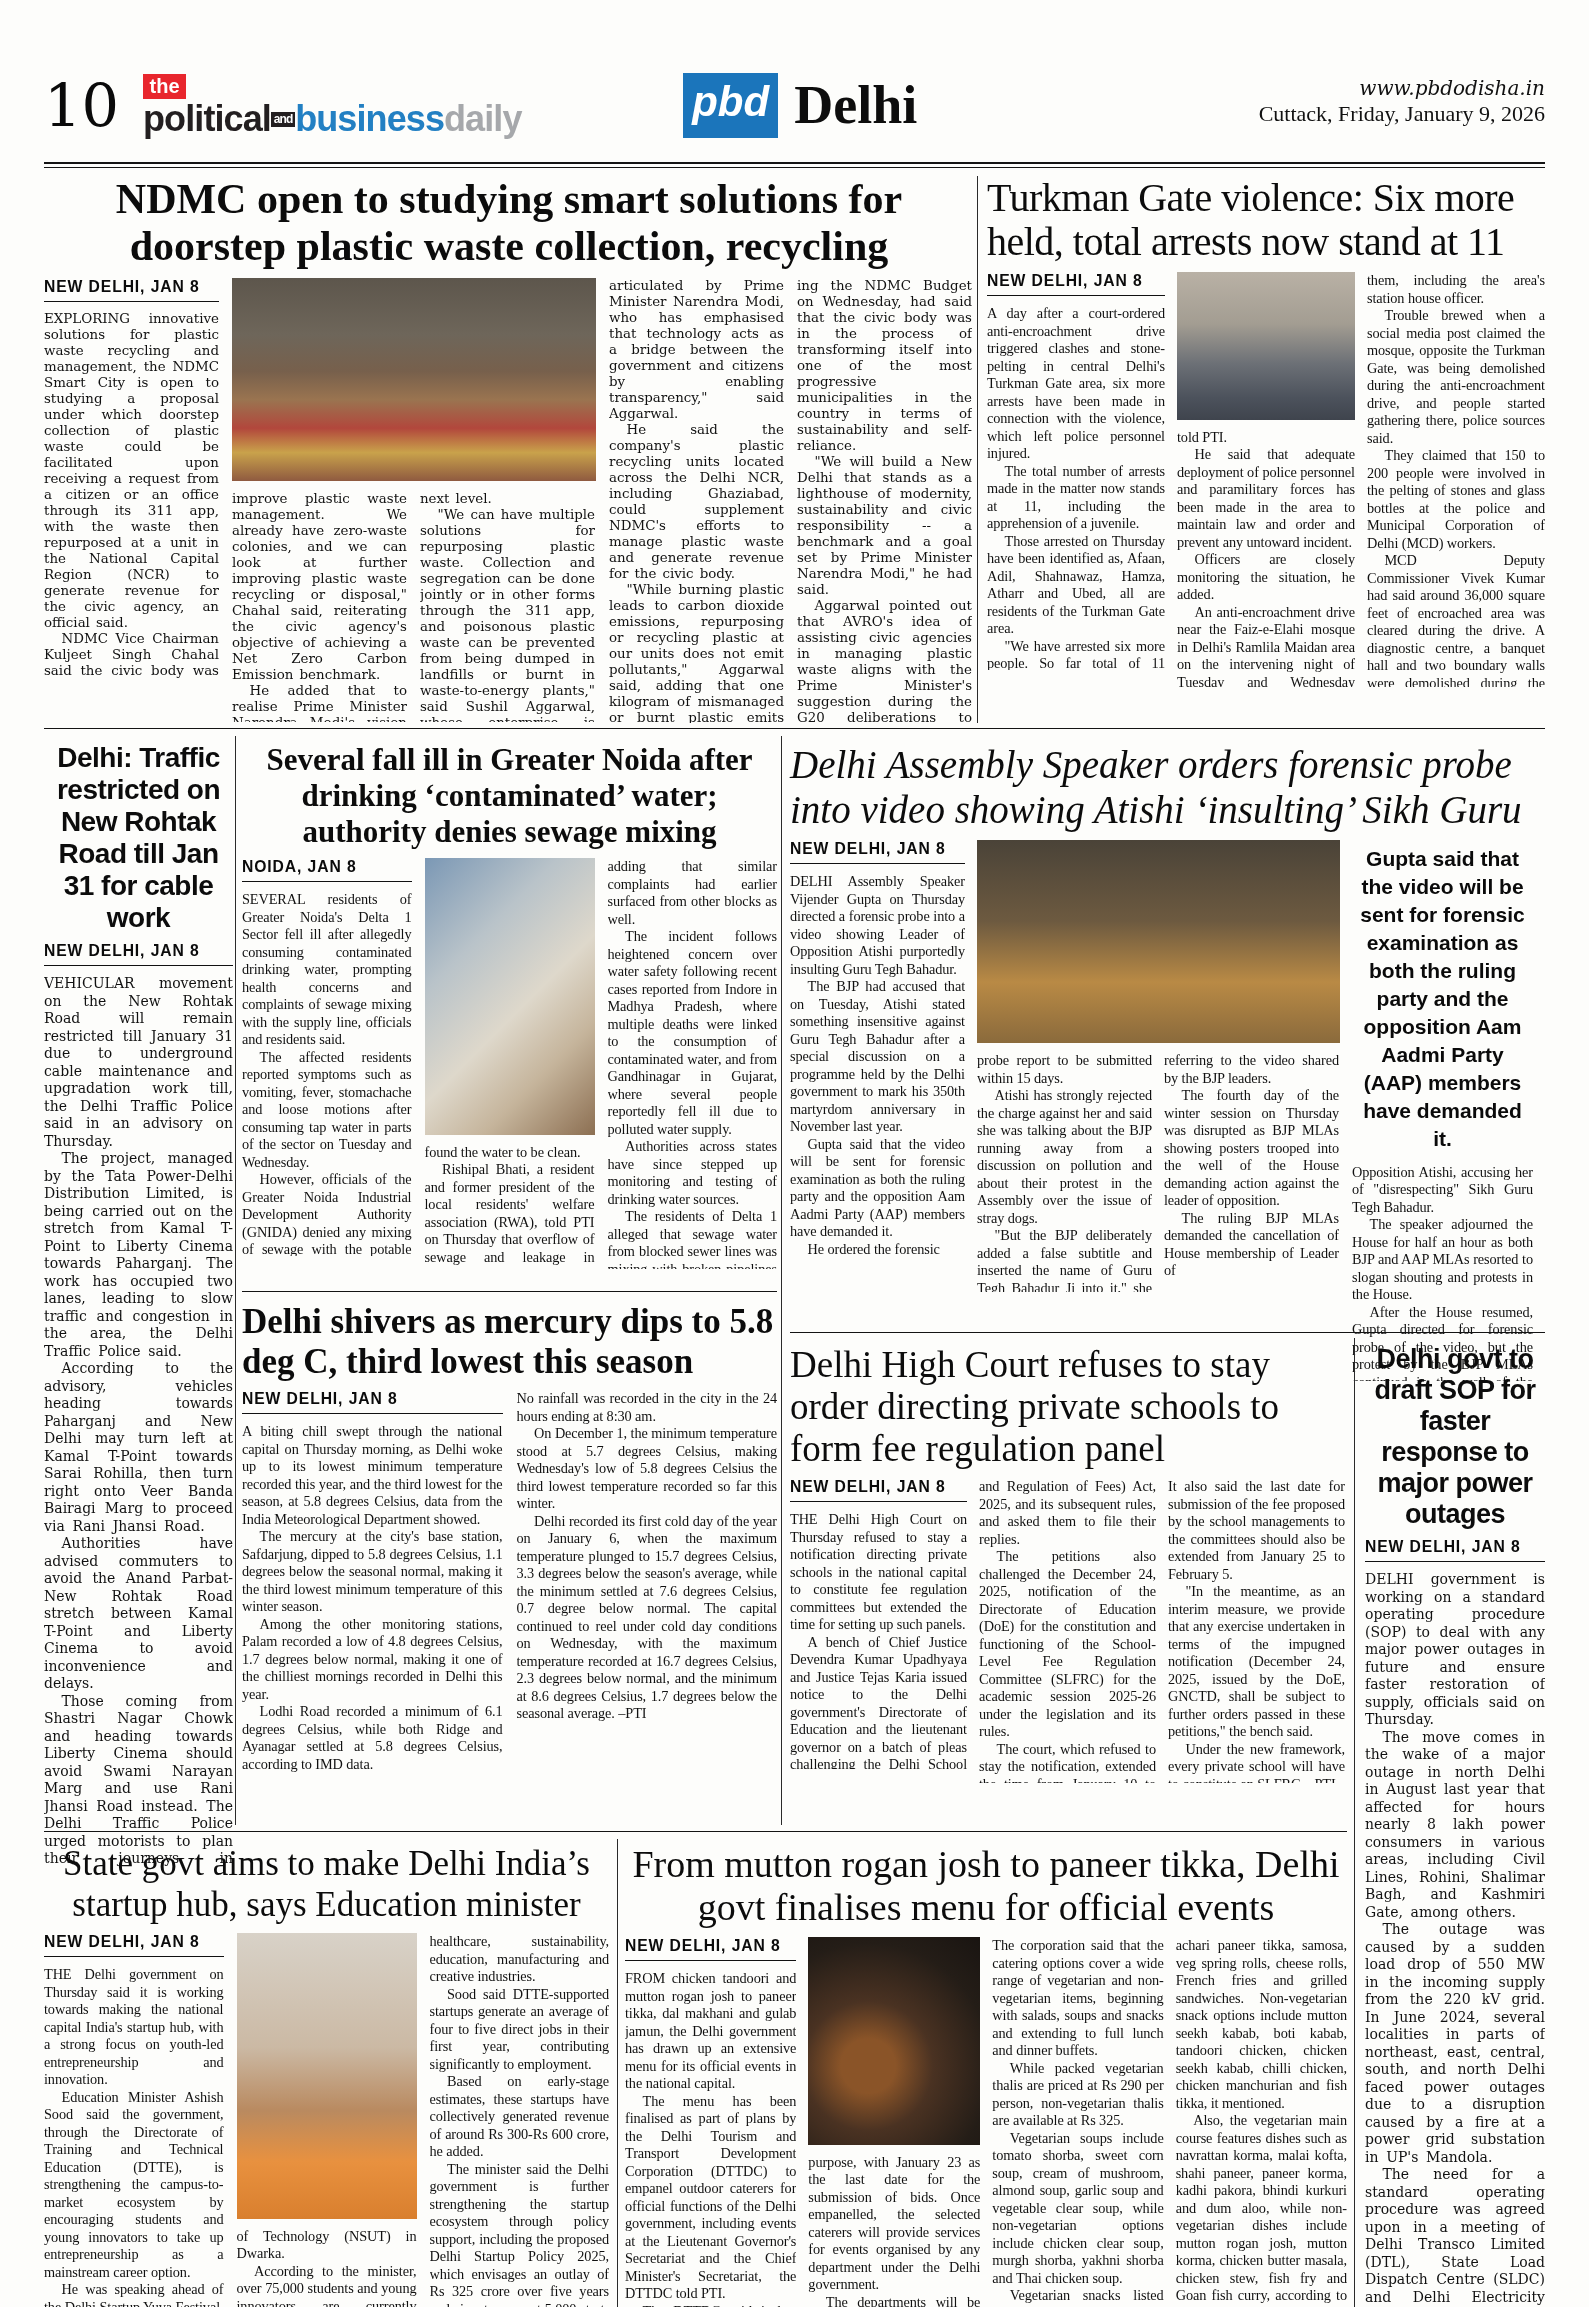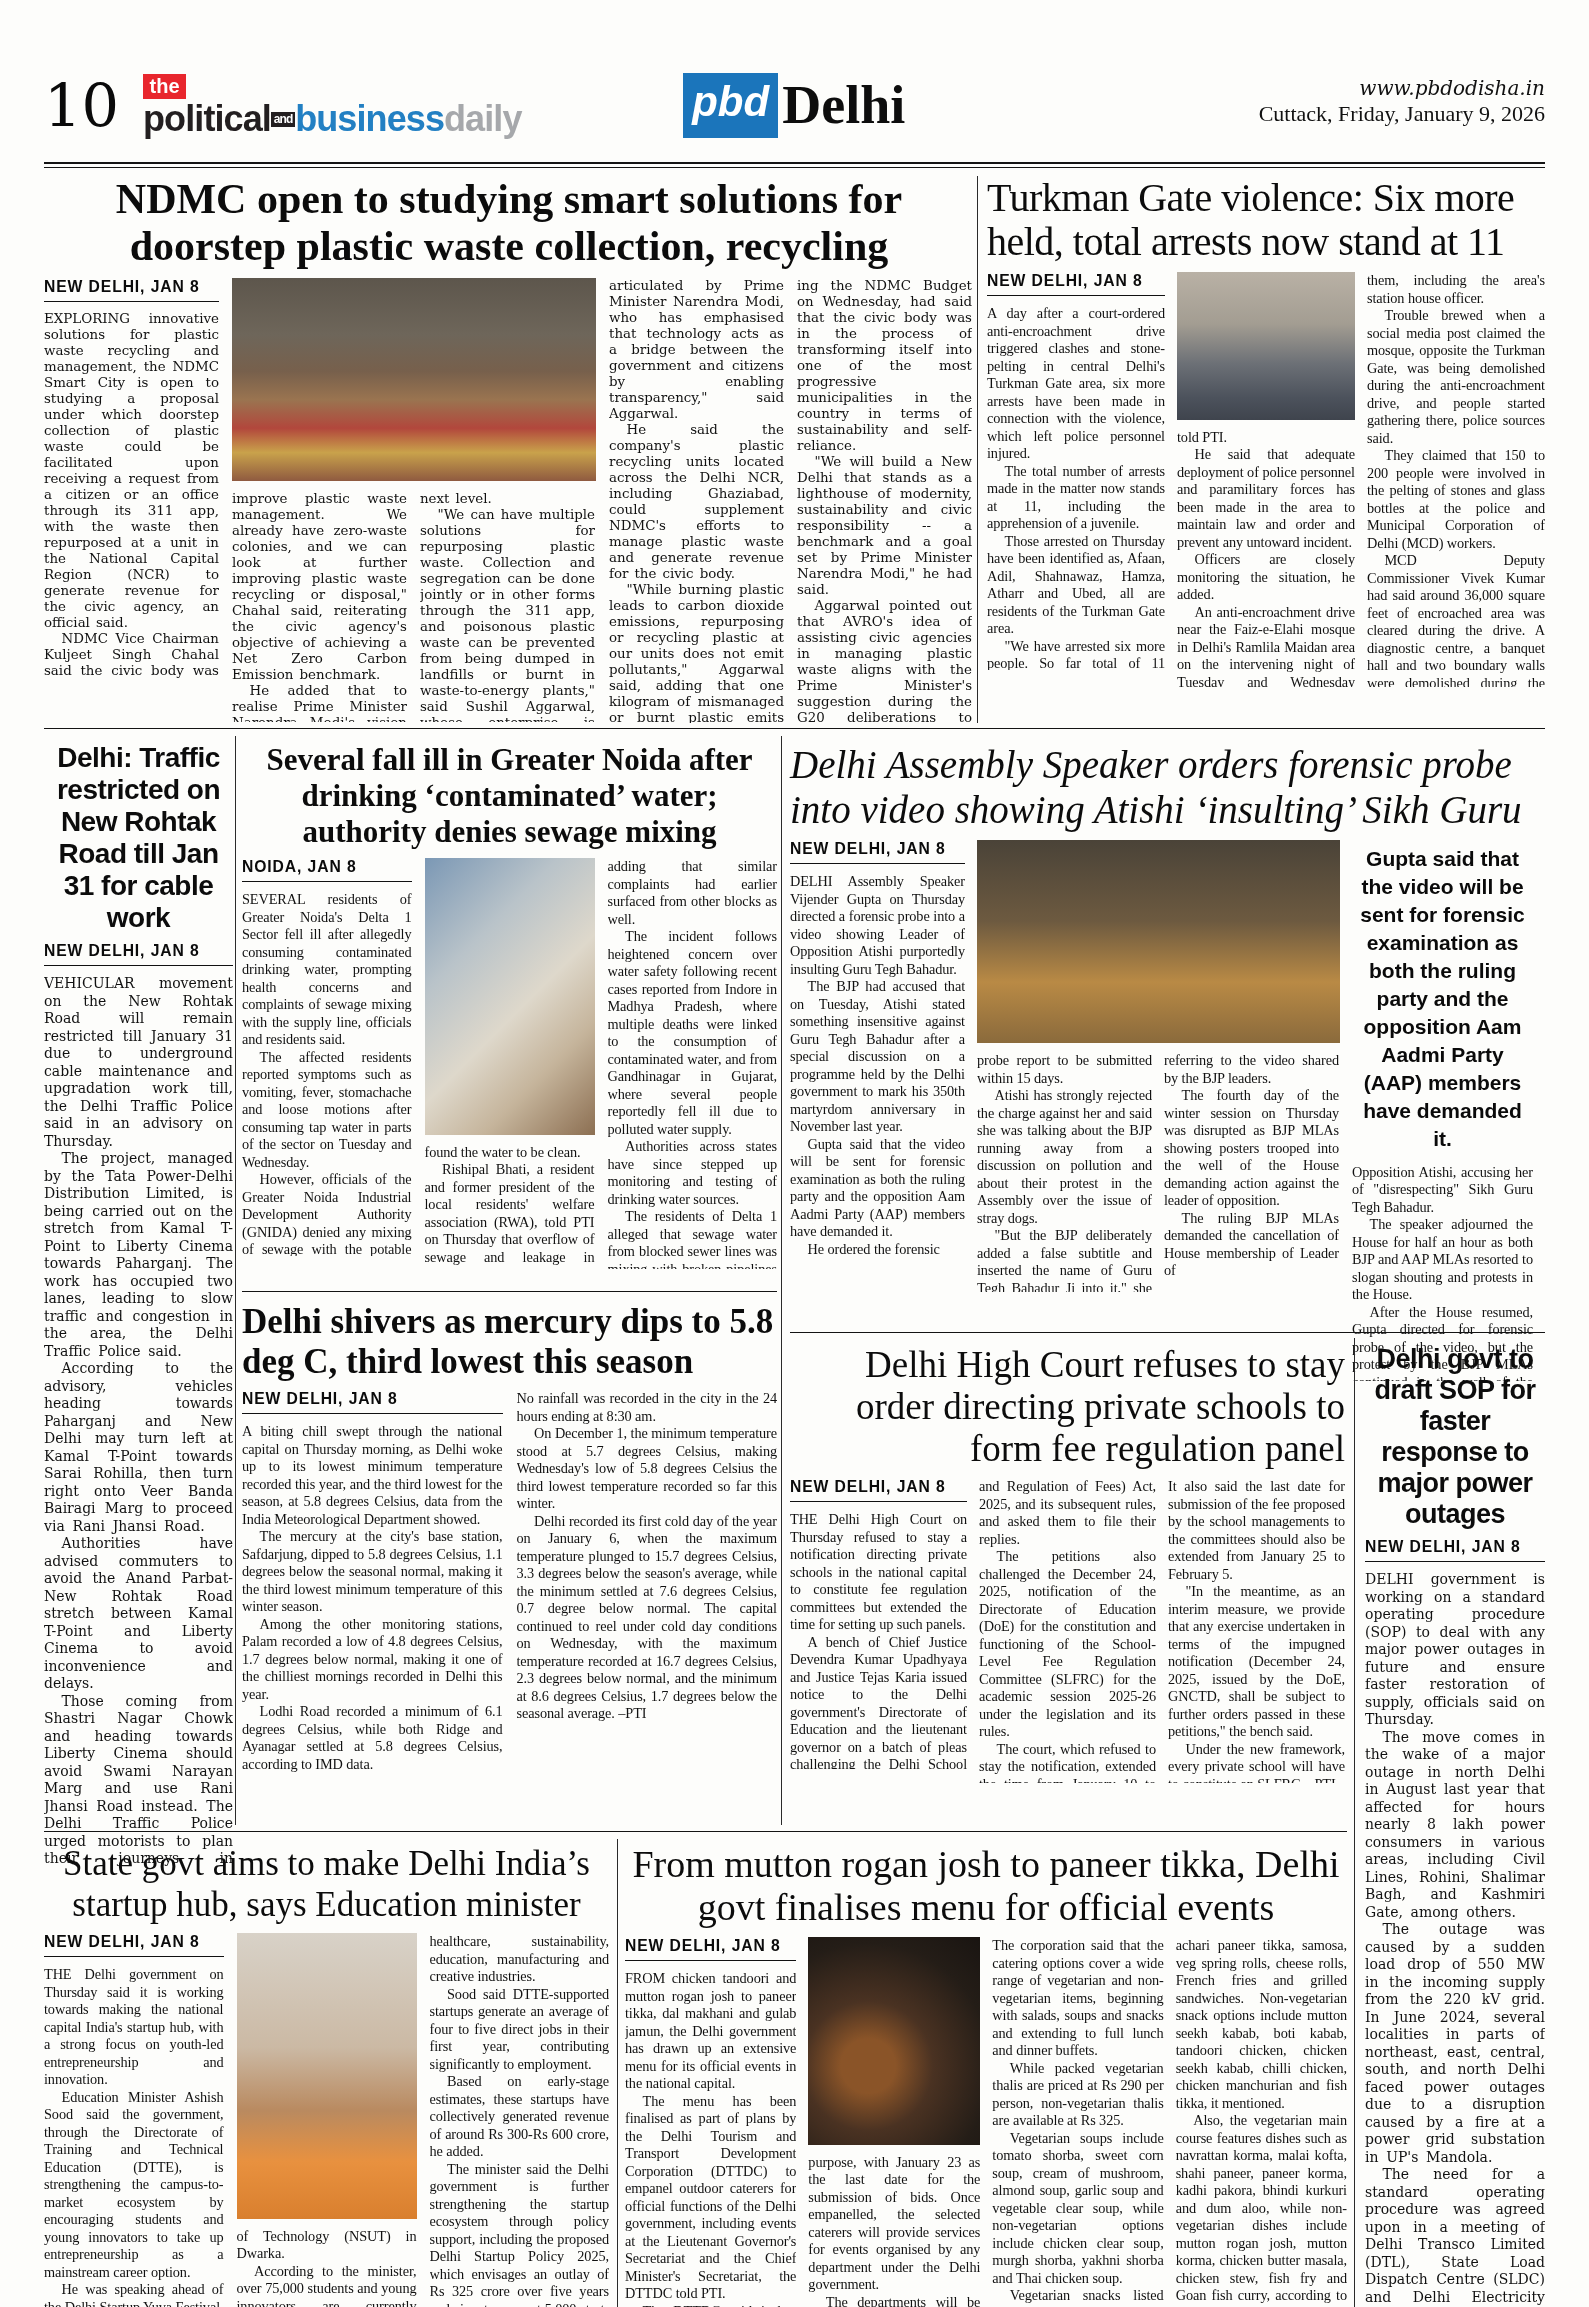--- a/index.html
+++ b/index.html
@@ -8,38 +8,38 @@
   
   #hdr{position:absolute;left:44px;top:69px;right:44px;height:92px;}
   #pageno{position:absolute;left:0;top:8.3px;font:400 59px/59px "DejaVu Serif",serif;color:#0a0a0a;}
   #logo{position:absolute;left:99px;top:4.6px;}
   #logo .thebox{display:inline-block;background:#e8262d;color:#fff;font:700 20px/22px "Liberation Sans",sans-serif;padding:1.8px 6.5px;margin-bottom:0.9px;}
   #logo .words{font:700 36px/37px "Liberation Sans",sans-serif;letter-spacing:-0.9px;}
   #logo .w-pol{color:#231f20;}
   #logo .andbox{display:inline-block;background:#231f20;color:#fff;font:700 12px/13px "Liberation Sans",sans-serif;padding:0.9px 2.8px;vertical-align:8.3px;}
   #logo .w-bus{color:#2380c3;}
   #logo .w-dly{color:#a6a8ab;}
-  #ctrlogo{position:absolute;left:639px;top:3.7px;display:flex;align-items:center;gap:4px;}
+  #ctrlogo{position:absolute;left:639px;top:3.7px;display:flex;align-items:center;gap:16px;}
   #pbdbox{background:#1b75bb;color:#fff;font:italic 700 42px/46px "Liberation Sans",sans-serif;padding:6.5px 9.2px 13px 9.2px;}
   #ctrcity{font:700 54px/55px "Liberation Serif",serif;color:#0d0d0d;}
   #hdr-right{position:absolute;right:0;top:6.5px;text-align:right;}
   #hdr-site{font:italic 400 20px/24px "DejaVu Serif",serif;}
   #hdr-date{font:400 22px/28px "Liberation Serif",serif;}
   .hrule{position:absolute;background:#141414;}
   .vrule{position:absolute;background:#2a2a2a;width:1.4px;}
   
   .article{position:absolute;}
   .hl{margin:0 0 8.3px 0;color:#0c0c0c;}
   .hl-ndmc{font:700 42px/47px "Liberation Serif",serif;text-align:center;}
   .hl-turk{font:400 40px/44px "Liberation Serif",serif;text-align:left;letter-spacing:-0.5px;}
   .hl-traffic{font:600 28px/32px "Liberation Sans",sans-serif;text-align:center;letter-spacing:-0.5px;}
   .hl-water{font:700 31px/36px "Liberation Serif",serif;text-align:center;}
   .hl-atishi{font:italic 400 39px/45px "Liberation Serif",serif;text-align:left;}
   .hl-shiver{font:700 35px/40px "Liberation Serif",serif;text-align:left;}
-  .hl-hc{font:400 37px/42px "Liberation Serif",serif;text-align:right;}
+  .hl-hc{font:400 37px/42px "Liberation Serif",serif;text-align:left;}
   .hl-sop{font:600 27px/31px "Liberation Sans",sans-serif;text-align:center;letter-spacing:-0.5px;}
   .hl-start{font:400 35px/41px "Liberation Serif",serif;text-align:center;}
   .hl-menu{font:400 38px/43px "Liberation Serif",serif;text-align:center;}
   .byline{font:700 15.7px/17.5px "Liberation Sans",sans-serif;letter-spacing:0.9px;color:#0b0b0b;
           border-bottom:1.4px solid #111;padding-bottom:5.5px;margin-bottom:9.2px;}
   .cols{display:flex;}
   .col{overflow:hidden;text-align:justify;}
   .col p{margin:0;text-indent:17.5px;}
   .col p:first-child{text-indent:0;}
   .bodyw p{font:13.4px/16px "DejaVu Serif",serif;word-spacing:1.8px;}

